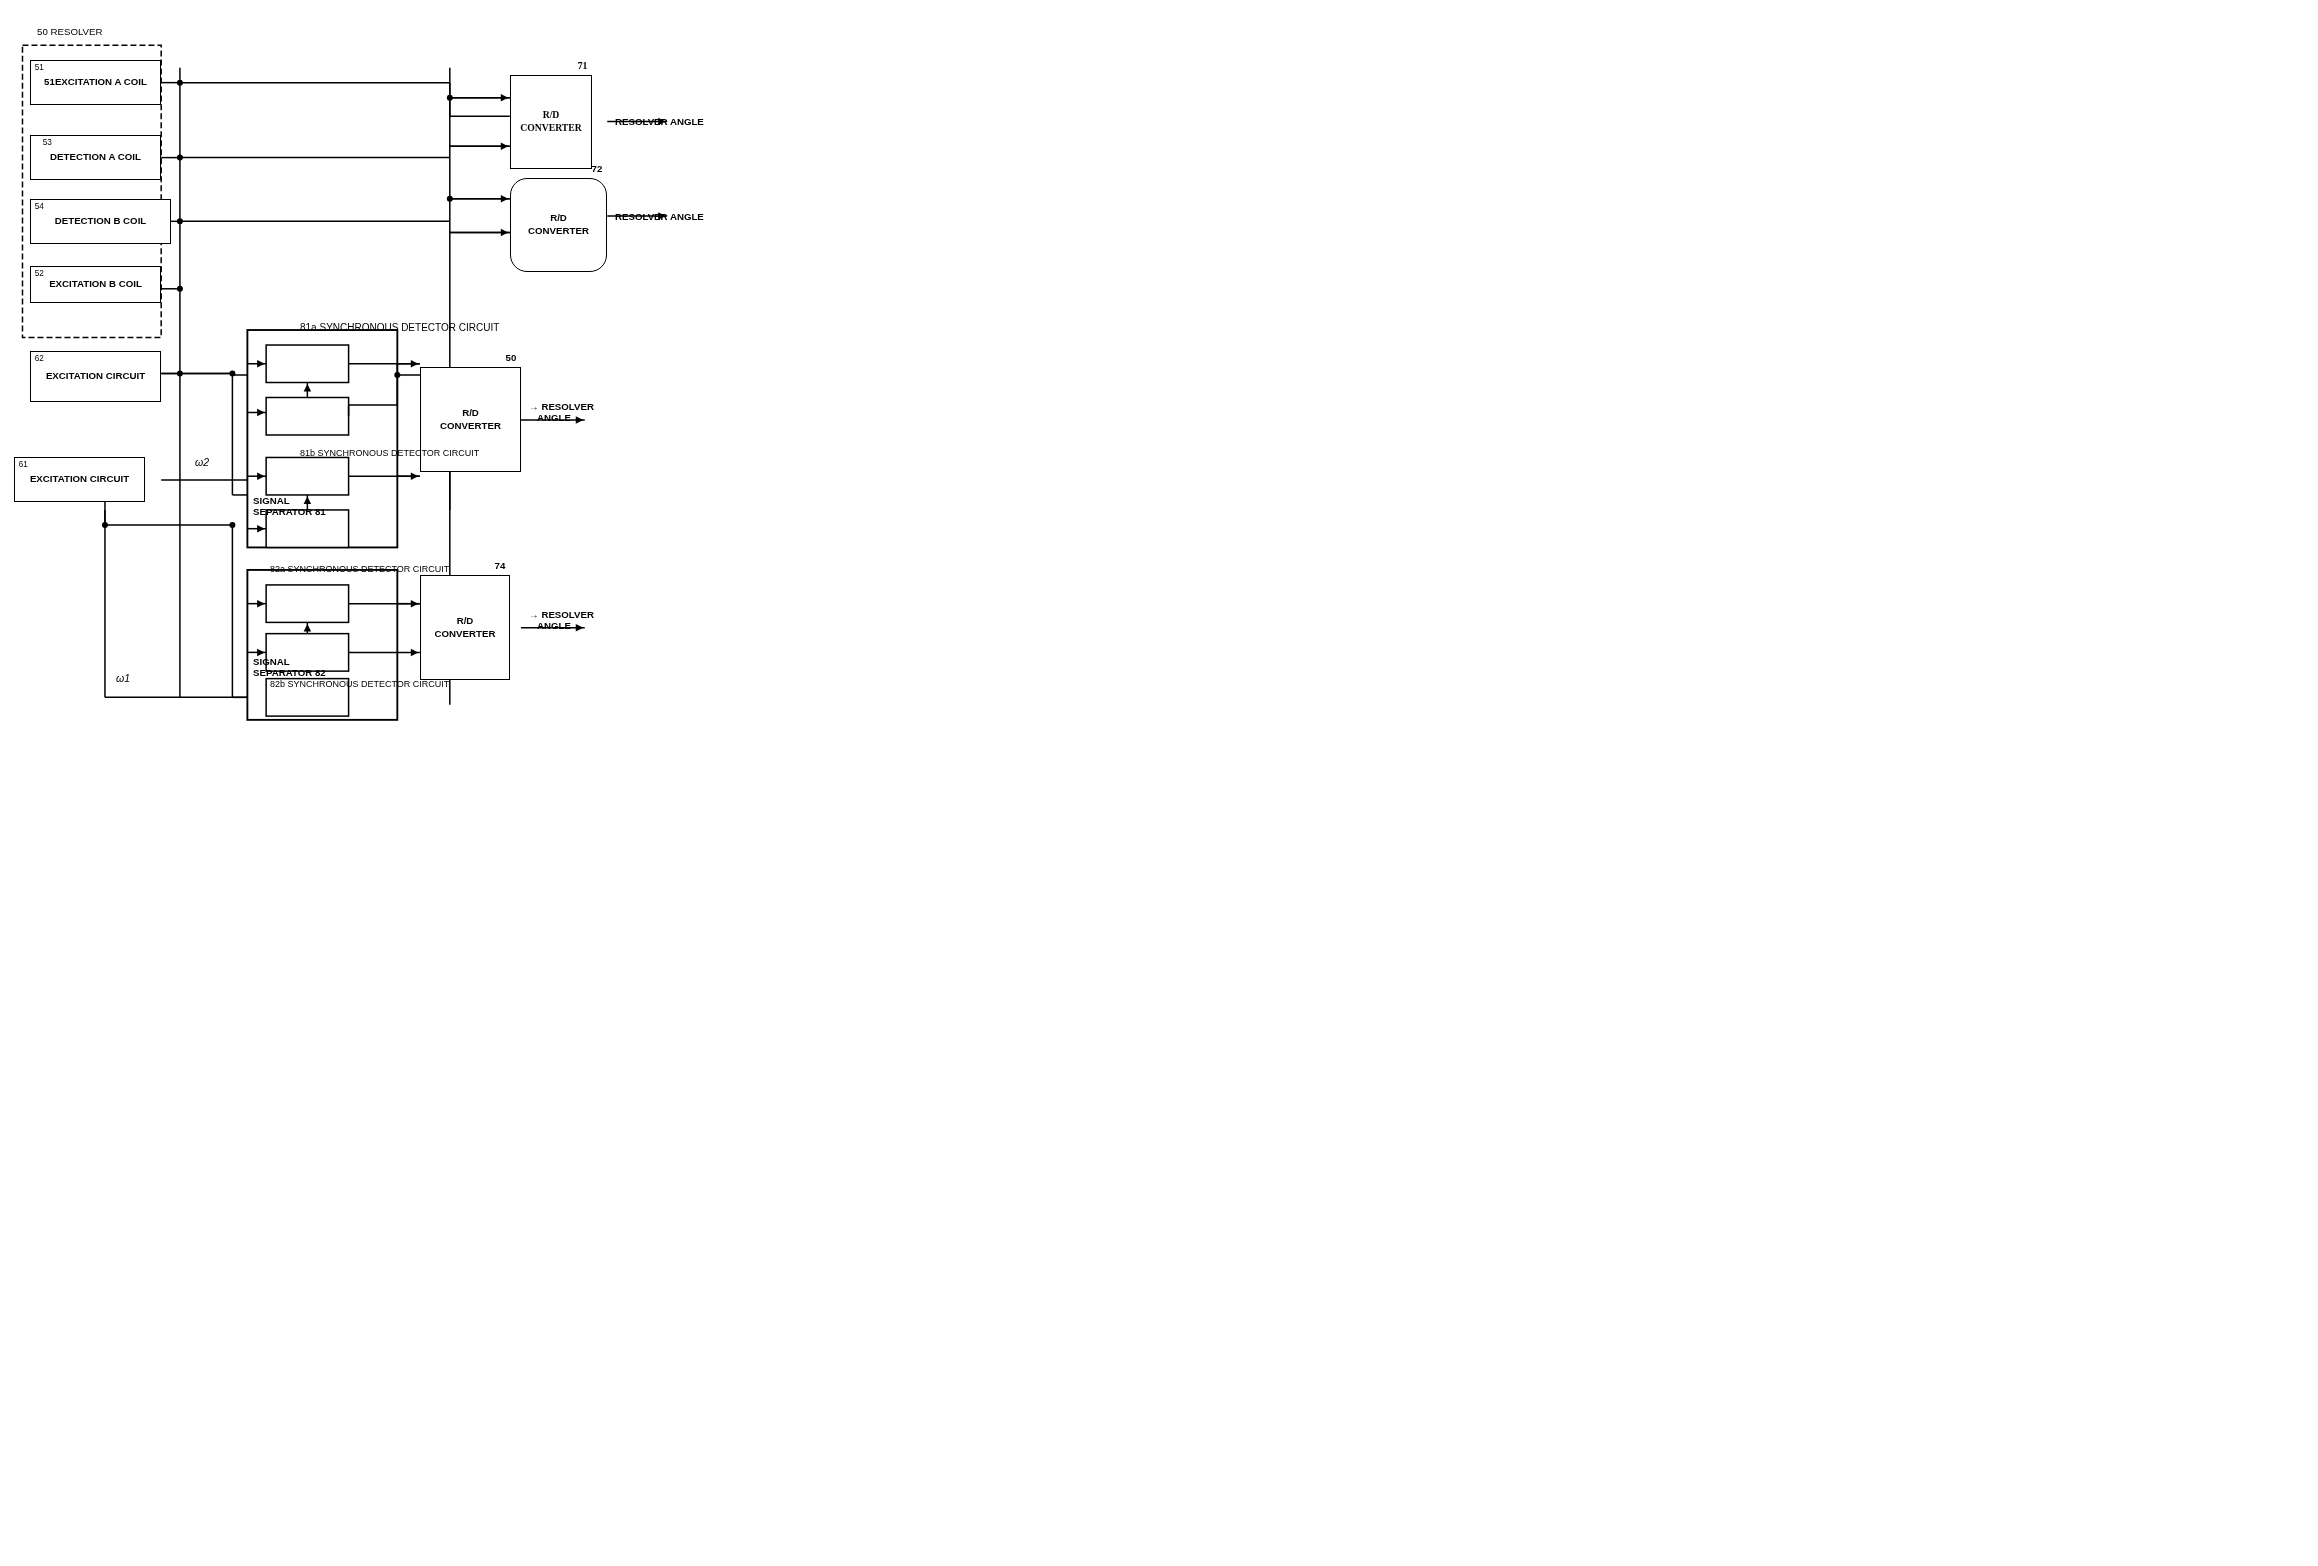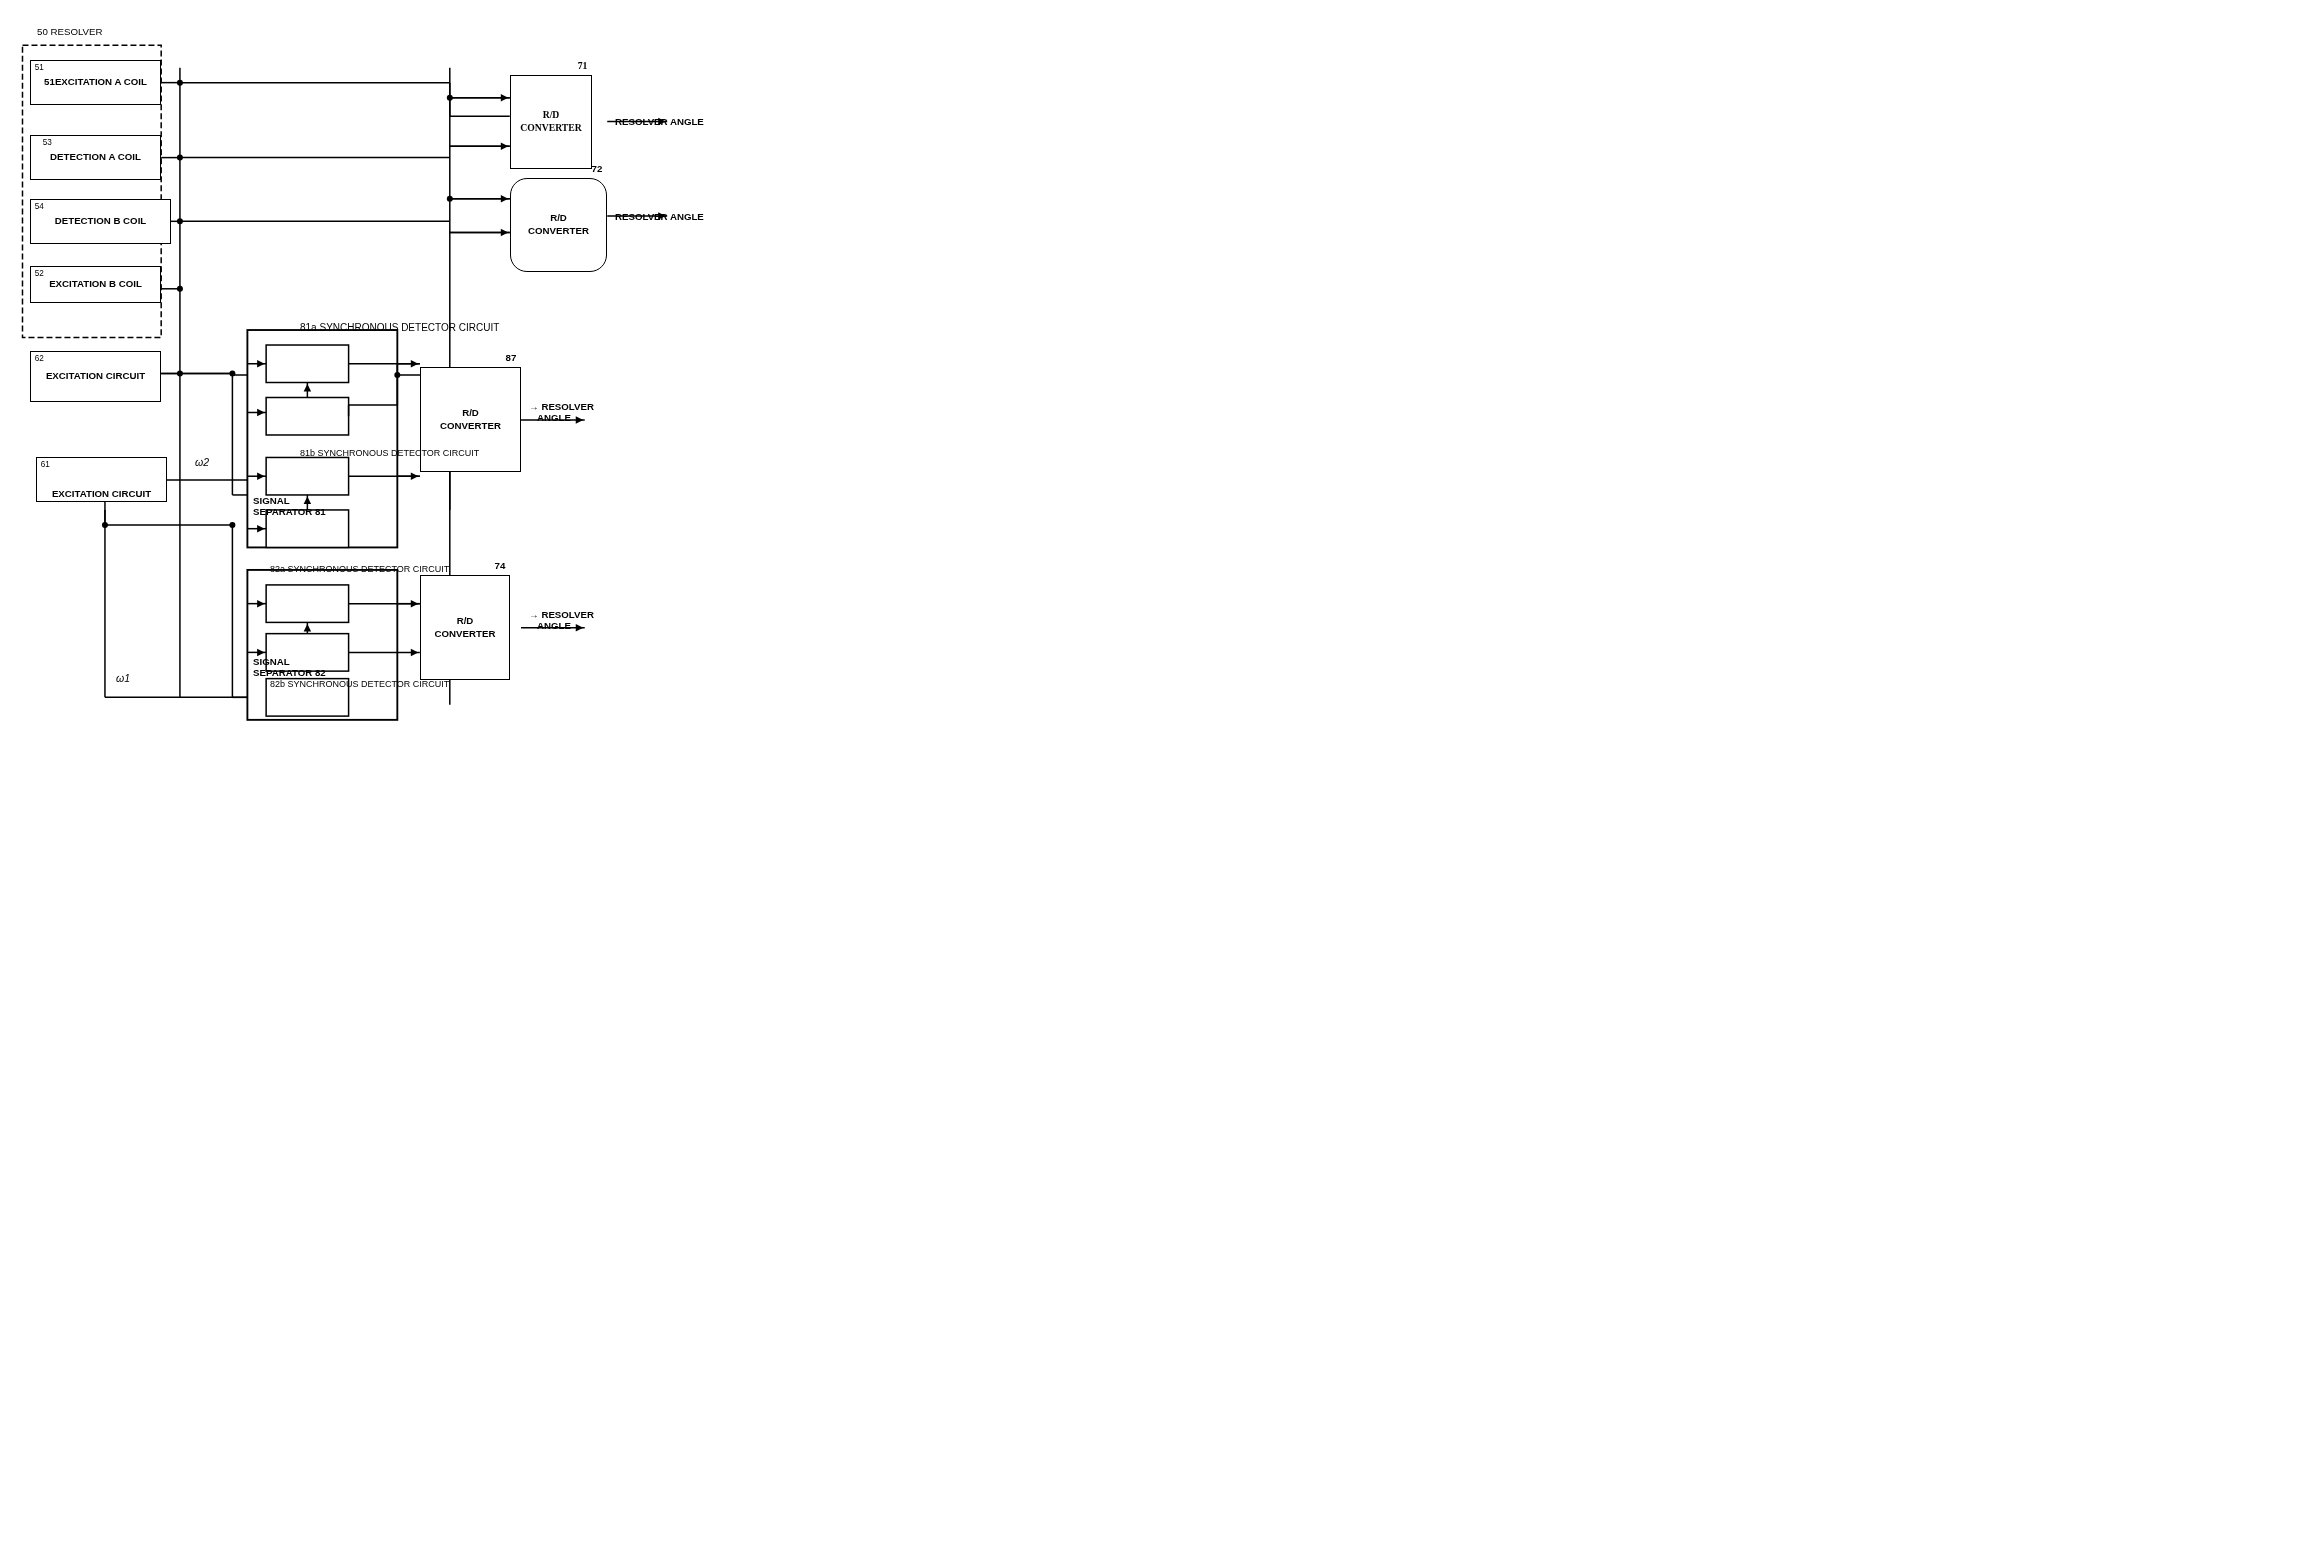--- a/index.html
+++ b/index.html
@@ -232,37 +232,37 @@
   <div class="block" style="left:30px; top:266px; width:131px; height:37px;">
     <div style="position:absolute;top:1.5px;left:3.7px;font-size:8.2px;font-weight:normal;">52</div>
     <span>EXCITATION B COIL</span>
   </div>
 
   <div class="block" style="left:30px; top:351px; width:131px; height:51px;">
     <div style="position:absolute;top:1.5px;left:3.7px;font-size:8.2px;font-weight:normal;">62</div>
     <span>EXCITATION CIRCUIT</span>
   </div>
 
-  <div class="block" style="left:36px; top:457px; width:131px; height:45px;align-items:flex-end;">
+  <div class="block" style="left:14px; top:457px; width:131px; height:45px;">
     <div style="position:absolute;top:1.5px;left:3.7px;font-size:8.2px;font-weight:normal;">61</div>
     <span>EXCITATION CIRCUIT</span>
   </div>
 
   <div class="block" style="left:510px; top:75px; width:82px; height:94px;font-family:Liberation Serif, serif;">
     <div style="position:absolute;top:-16.5px;right:3.7px;font-size:9.7px;">71</div>
     <span>R/D<br>CONVERTER</span>
   </div>
 
   <div class="block" style="left:510px; top:178px; width:97px; height:94px;border-radius:17px;">
     <div style="position:absolute;top:-16.5px;right:3.7px;font-size:9.7px;">72</div>
     <span>R/D<br>CONVERTER</span>
   </div>
 
   <div class="block" style="left:420px; top:367px; width:101px; height:105px;">
-    <div style="position:absolute;top:-16.5px;right:3.7px;font-size:9.7px;">87</div>
+    <div style="position:absolute;top:-16.5px;right:3.7px;font-size:9.7px;">50</div>
     <span>R/D<br>CONVERTER</span>
   </div>
 
   <div class="block" style="left:420px; top:575px; width:90px; height:105px;">
     <div style="position:absolute;top:-16.5px;right:3.7px;font-size:9.7px;">74</div>
     <span>R/D<br>CONVERTER</span>
   </div>
 
   <div class="label label-bold" style="left:615px; top:116px;">RESOLVER ANGLE</div>
   <div class="label label-bold" style="left:615px; top:211px;">RESOLVER ANGLE</div>

